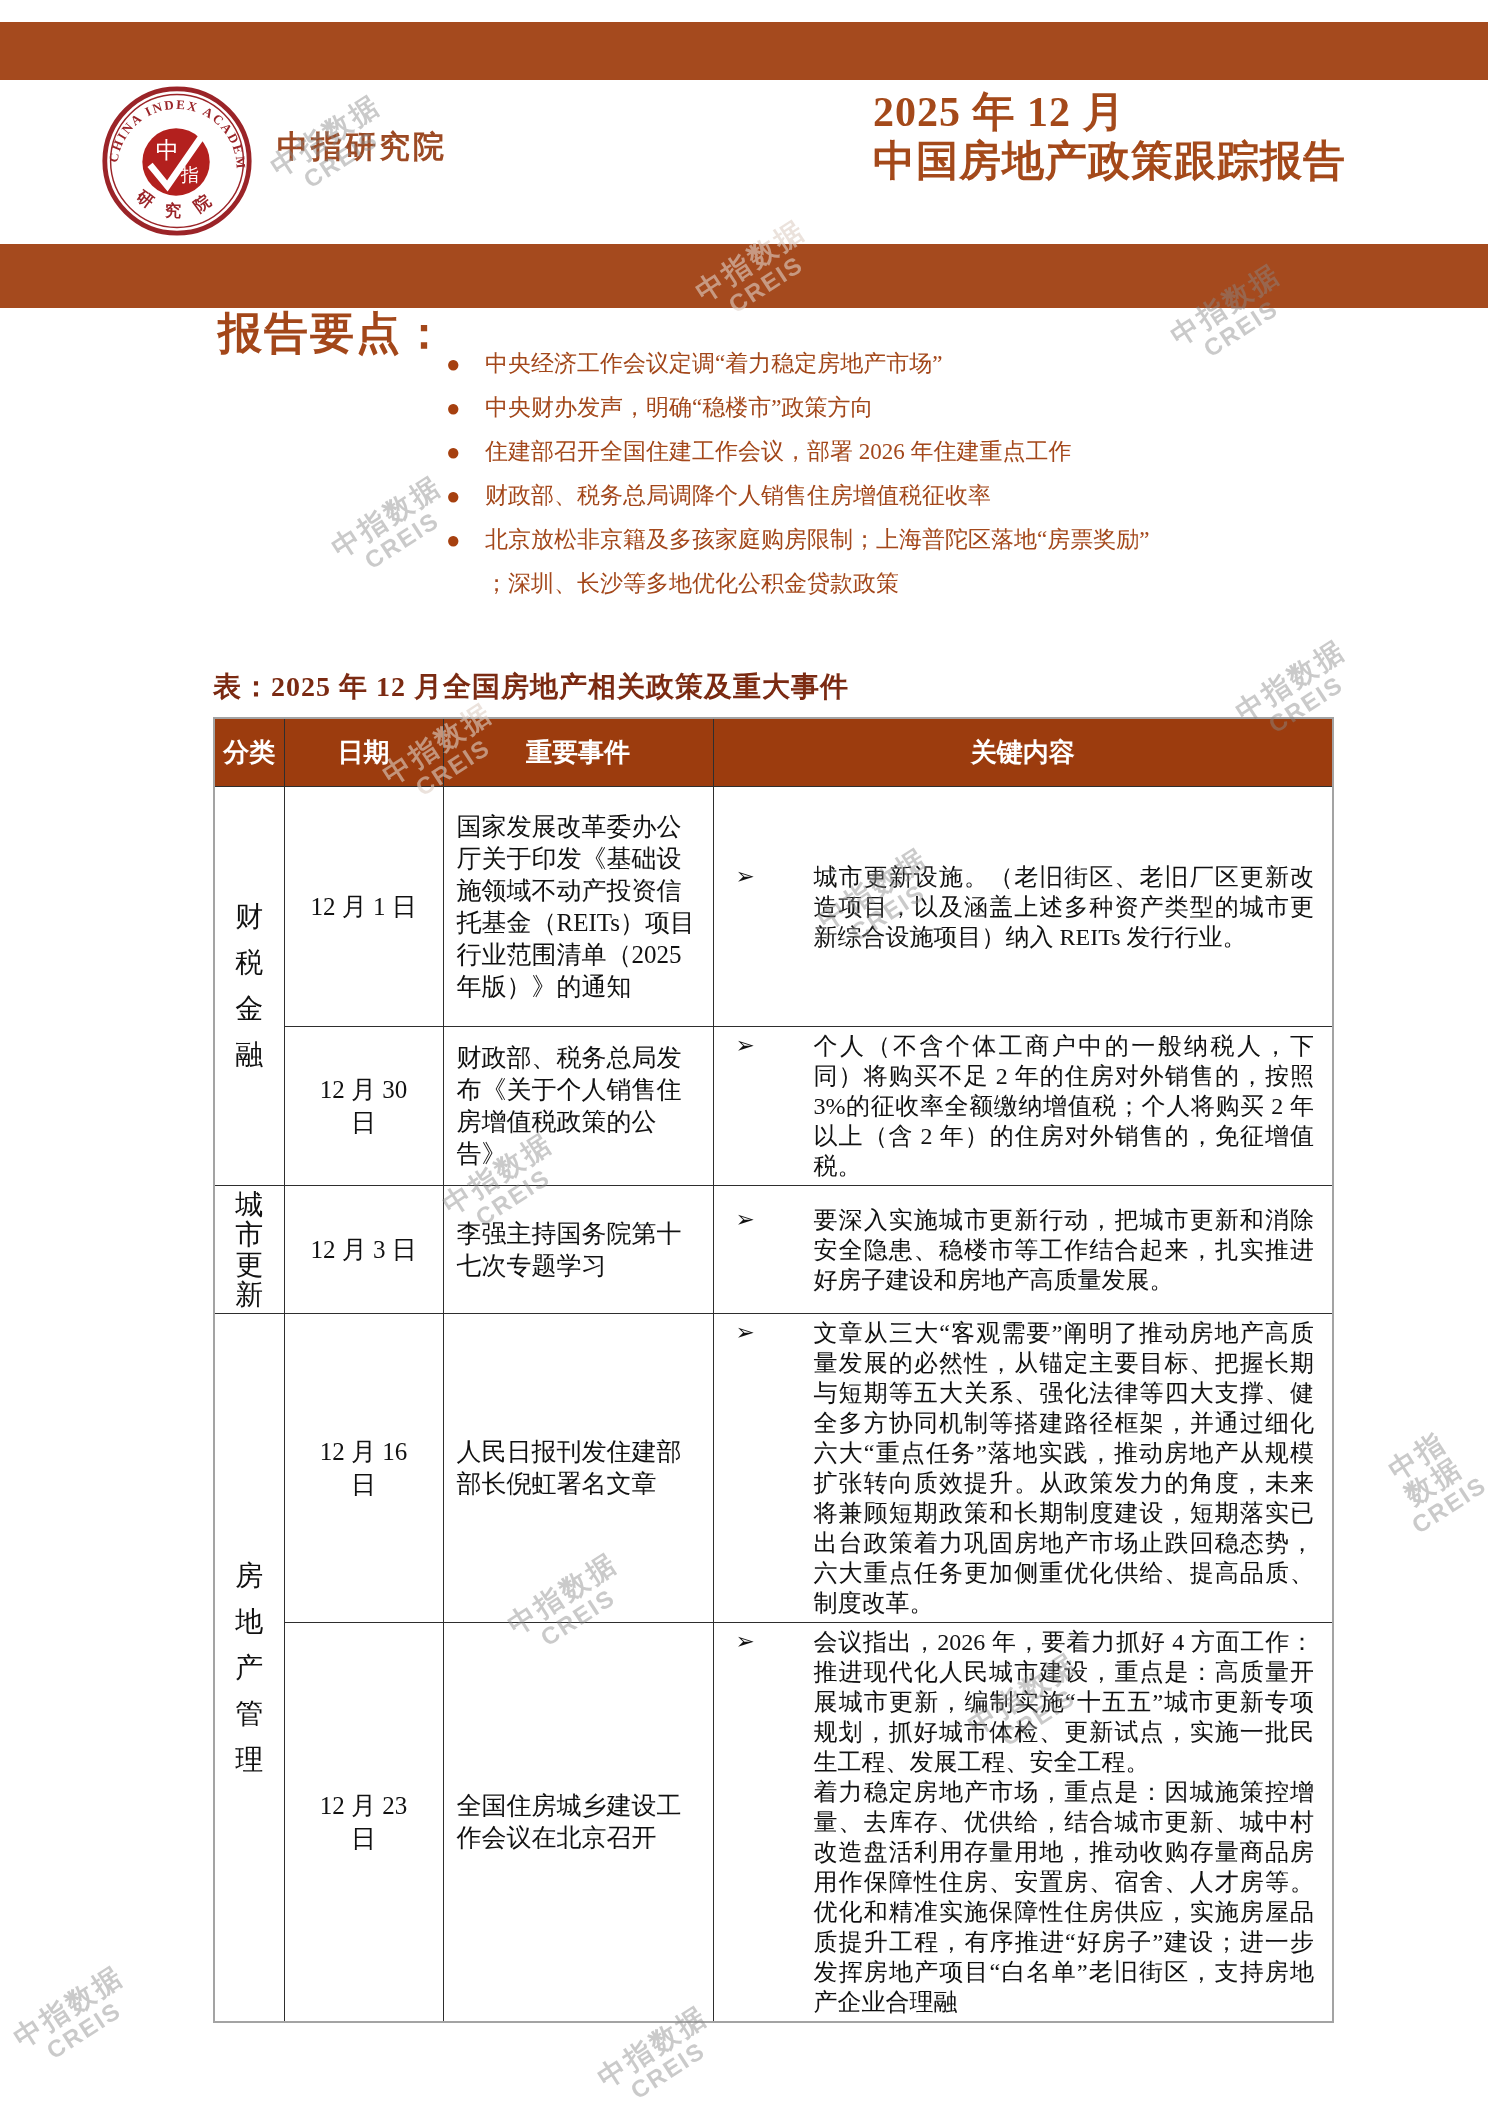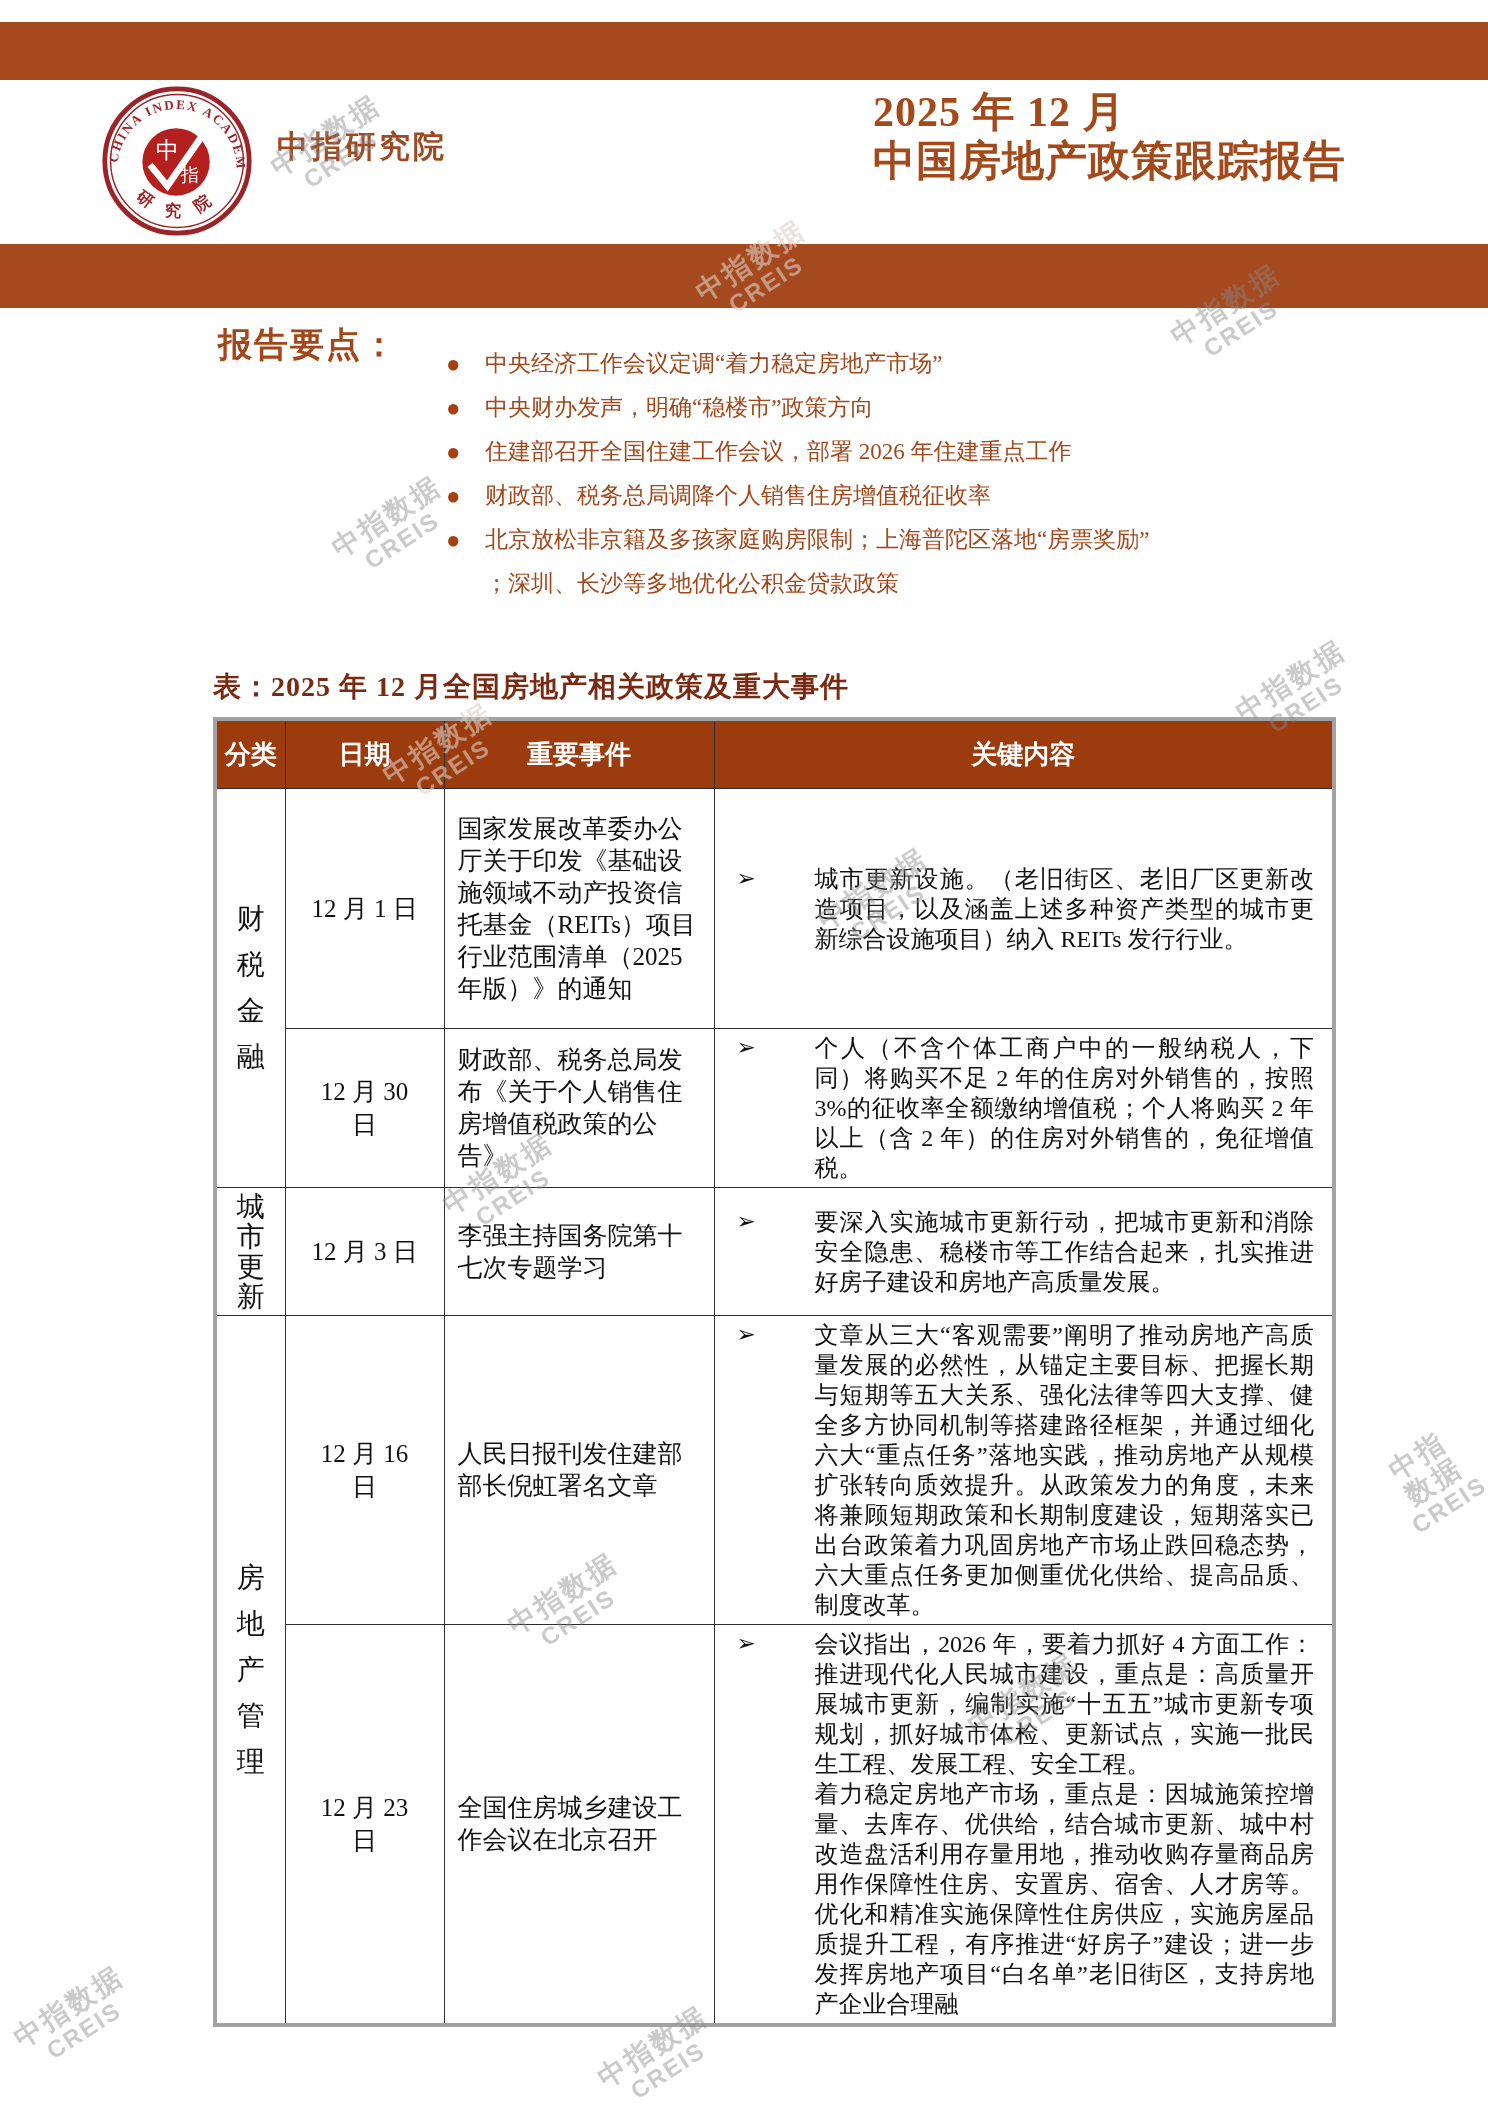--- a/index.html
+++ b/index.html
@@ -13,32 +13,32 @@
   .bar{position:absolute;left:0;width:1488px;background:var(--bar);}
   .bar-top{top:22px;height:58px;}
   .bar-section{top:244px;height:64px;}
 
   .logo-box{position:absolute;left:100px;top:84px;width:154px;height:154px;}
   .org-name{position:absolute;left:277px;top:126px;font-size:31px;letter-spacing:3px;
     color:#9C4A24;font-weight:bold;}
   .title-block{position:absolute;left:873px;top:88px;color:var(--title);
     font-weight:bold;font-size:42px;line-height:49px;letter-spacing:1px;}
 
-  .hl-heading{position:absolute;left:218px;top:304px;font-size:34px;font-weight:bold;
-    color:var(--hl);letter-spacing:2px;margin-top:18px;}
+  .hl-heading{position:absolute;left:218px;top:304px;font-size:44px;font-weight:bold;
+    color:var(--hl);letter-spacing:2px;}
   .bullet-list{position:absolute;left:446px;top:342px;width:930px;}
   .bullet-row{display:flex;align-items:flex-start;line-height:44px;}
   .bullet-dot{flex:0 0 39px;color:#A6400F;font-size:24px;line-height:44px;}
   .bullet-text{flex:1;color:var(--hl);font-size:23px;line-height:44px;white-space:pre-line;}
 
   .table-caption{position:absolute;left:213px;top:668px;width:1119px;text-align:left;
     font-size:28px;font-weight:bold;color:var(--cap);letter-spacing:1px;}
 
   table.policy{position:absolute;left:213px;top:717px;width:1119px;
-    border-collapse:collapse;table-layout:fixed;border:4px solid #a3a3a3;}
+    border-collapse:collapse;table-layout:fixed;border:2px solid #a3a3a3;}
   table.policy col.c0{width:70px;} table.policy col.c1{width:159px;}
   table.policy col.c2{width:270px;} table.policy col.c3{width:620px;}
   table.policy th{background:var(--thead);color:#fff;font-size:26px;font-weight:bold;
     border:1.5px solid #2e2e2e;height:63px;padding:2px;line-height:29px;}
   table.policy td{border:1.5px solid #2e2e2e;vertical-align:middle;color:#111;}
   tr.r0{height:240px;} tr.r1{height:120px;} tr.r2{height:128px;}
   tr.r3{height:298px;} tr.r4{height:384px;}
   td.cat{text-align:center;font-size:28px;white-space:pre-line;line-height:46px;padding:0;}
   td.cat.tight{line-height:30px;}
   td.date{text-align:center;font-size:25px;padding:0 20px;}

